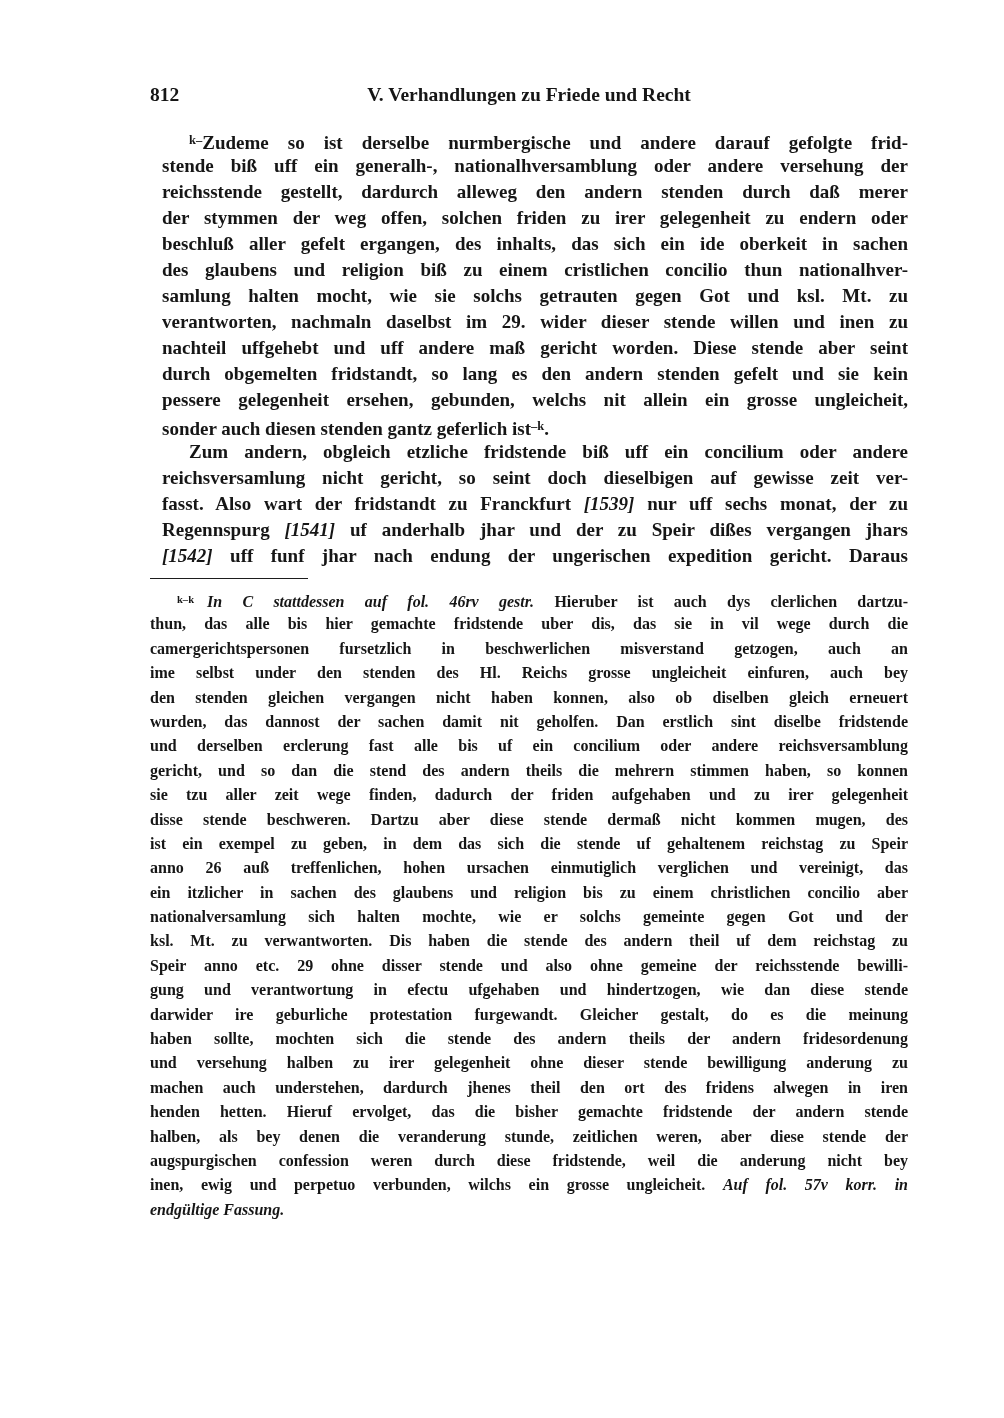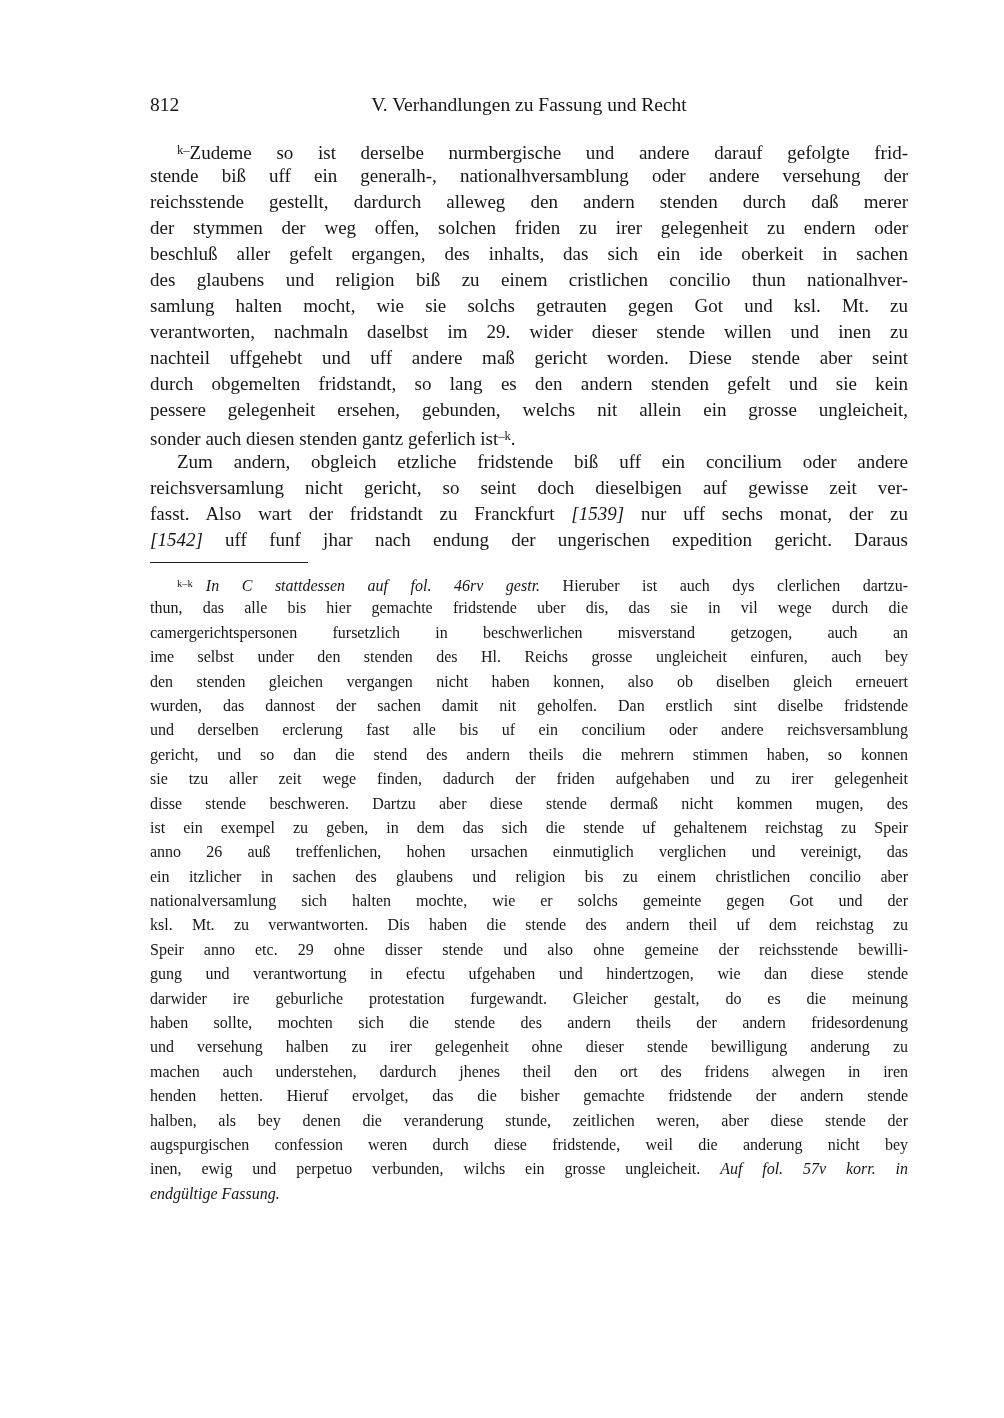--- a/index.html
+++ b/index.html
@@ -12,22 +12,23 @@
     width: 1004px;
     height: 1418px;
     background: #ffffff;
     color: #161616;
     font-family: "Liberation Serif", "DejaVu Serif", serif;
     overflow: hidden;
   }
   .textblock {
     position: absolute;
     left: 150px;
-    top: 94px;
+    top: 84px;
     width: 758px;
+    font-weight: bold;
   }
   .pagehead {
     position: relative;
     height: 26px;
     font-size: 19.5px;
   }
   .pagenum {
     position: absolute;
     left: 0;
     top: 0;
@@ -36,20 +37,21 @@
     display: block;
     text-align: center;
   }
   .bodytext {
     margin-top: 17px;
     font-size: 19px;
   }
   .bodytext .line {
     line-height: 26px;
     height: 26px;
+    margin-left: 12px;
   }
   .fnrule {
     margin-top: 9px;
     width: 158px;
     border-top: 1.6px solid #1d1d1d;
   }
   .fn {
     margin-top: 9px;
     font-size: 16px;
   }
@@ -81,38 +83,39 @@
     margin-right: 13px;
   }
 </style>
 </head>
 <body>
 
 <div class="sheet">
   <div class="textblock">
     <header class="pagehead">
       <span class="pagenum">812</span>
-      <span class="runhead">V. Verhandlungen zu Fassung und Recht</span>
+      <span class="runhead">V. Verhandlungen zu Friede und Recht</span>
     </header>
     <section class="bodytext">
         <div class="line indent"><span class="seg-sup">k–</span><span>Zudeme so ist derselbe nurmbergische und andere darauf gefolgte frid-</span></div>
         <div class="line"><span>stende biß uff ein generalh-, nationalhversamblung oder andere versehung der</span></div>
         <div class="line"><span>reichsstende gestellt, dardurch alleweg den andern stenden durch daß merer</span></div>
         <div class="line"><span>der stymmen der weg offen, solchen friden zu irer gelegenheit zu endern oder</span></div>
         <div class="line"><span>beschluß aller gefelt ergangen, des inhalts, das sich ein ide oberkeit in sachen</span></div>
         <div class="line"><span>des glaubens und religion biß zu einem cristlichen concilio thun nationalhver-</span></div>
         <div class="line"><span>samlung halten mocht, wie sie solchs getrauten gegen Got und ksl. Mt. zu</span></div>
         <div class="line"><span>verantworten, nachmaln daselbst im 29. wider dieser stende willen und inen zu</span></div>
         <div class="line"><span>nachteil uffgehebt und uff andere maß gericht worden. Diese stende aber seint</span></div>
         <div class="line"><span>durch obgemelten fridstandt, so lang es den andern stenden gefelt und sie kein</span></div>
         <div class="line"><span>pessere gelegenheit ersehen, gebunden, welchs nit allein ein grosse ungleicheit,</span></div>
         <div class="line last"><span>sonder auch diesen stenden gantz geferlich ist</span><span class="seg-sup">–k</span><span>.</span></div>
         <div class="line indent"><span>Zum andern, obgleich etzliche fridstende biß uff ein concilium oder andere</span></div>
         <div class="line"><span>reichsversamlung nicht gericht, so seint doch dieselbigen auf gewisse zeit ver-</span></div>
         <div class="line"><span>fasst. Also wart der fridstandt zu Franckfurt </span><span class="seg-it">[1539]</span><span> nur uff sechs monat, der zu</span></div>
+        <div class="line"><span>Regennspurg </span><span class="seg-it">[1541]</span><span> uf anderhalb jhar und der zu Speir dißes vergangen jhars</span></div>
         <div class="line"><span class="seg-it">[1542]</span><span> uff funf jhar nach endung der ungerischen expedition gericht. Daraus</span></div>
       </section>
     <div class="fnrule"></div>
     <section class="fn">
         <div class="line indent"><span class="seg-sup">k–k</span><span class="seg-it">In C stattdessen auf fol. 46rv gestr.</span><span> Hieruber ist auch dys clerlichen dartzu-</span></div>
         <div class="line"><span>thun, das alle bis hier gemachte fridstende uber dis, das sie in vil wege durch die</span></div>
         <div class="line"><span>camergerichtspersonen fursetzlich in beschwerlichen misverstand getzogen, auch an</span></div>
         <div class="line"><span>ime selbst under den stenden des Hl. Reichs grosse ungleicheit einfuren, auch bey</span></div>
         <div class="line"><span>den stenden gleichen vergangen nicht haben konnen, also ob diselben gleich erneuert</span></div>
         <div class="line"><span>wurden, das dannost der sachen damit nit geholfen. Dan erstlich sint diselbe fridstende</span></div>

